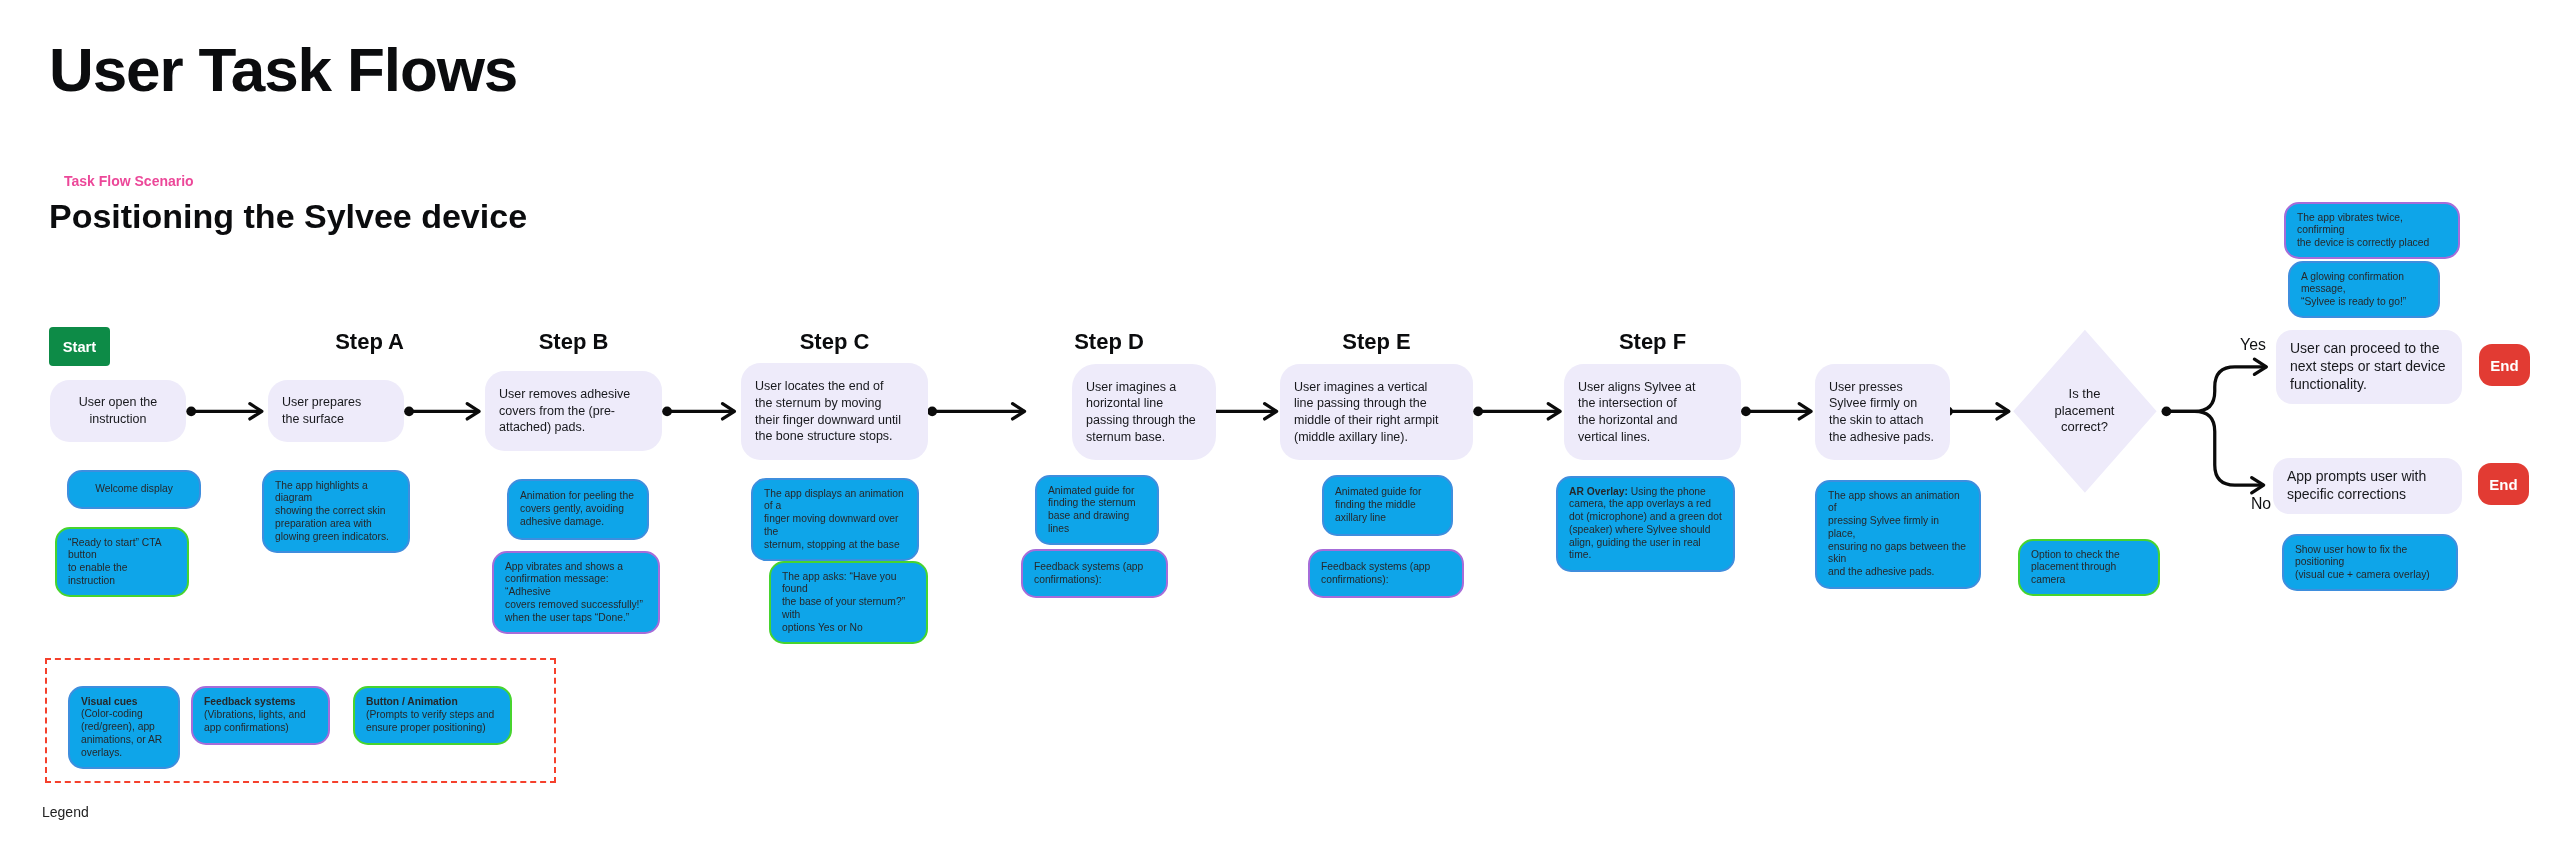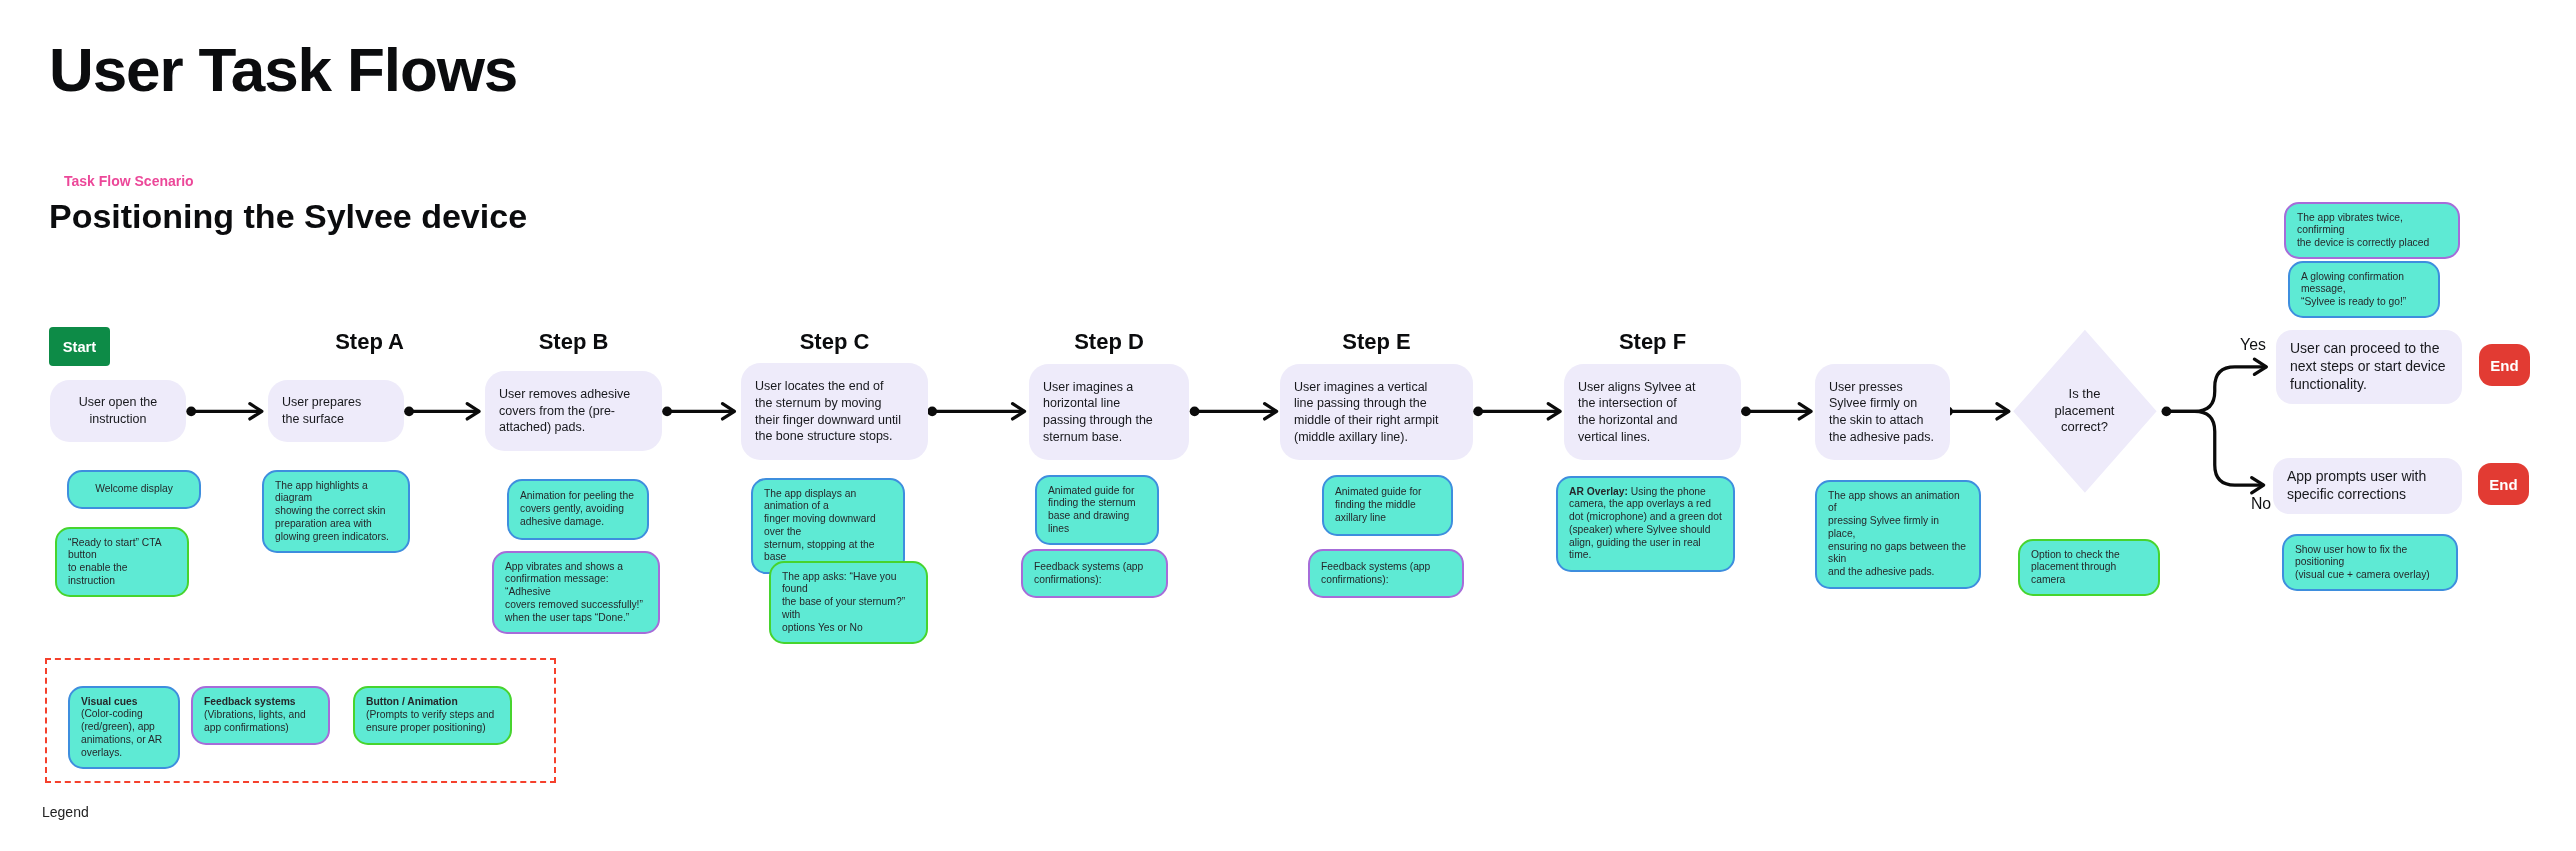--- a/index.html
+++ b/index.html
@@ -39,21 +39,21 @@
   .outcome{position:absolute;background:var(--lavender);border-radius:16.3px;display:flex;align-items:center;
         font-size:14px;line-height:1.28;color:var(--ink);white-space:pre-line;padding:8.7px 14px;}
 
   .diamond-text{position:absolute;left:2032px;top:373px;width:105px;height:76px;display:flex;align-items:center;justify-content:center;
         text-align:center;font-size:13px;line-height:1.3;white-space:pre-line;color:var(--ink);}
 
   .branch-label{position:absolute;font-size:15.8px;color:#101113;text-align:center;width:54px;}
   .branch-label.yes{left:2226px;top:336px;}
   .branch-label.no{left:2234px;top:495px;}
 
-  .ann{position:absolute;background:#5eead4;border:2.2px solid var(--blue);border-radius:15px;display:flex;align-items:center;
+  .ann{position:absolute;background:#0ea5e9;border:2.2px solid var(--blue);border-radius:15px;display:flex;align-items:center;
        font-size:10.3px;line-height:1.24;color:var(--ann-ink);padding:7.6px 11px;}
   .ann.blue{border-color:var(--blue);}
   .ann.green{border-color:var(--green);}
   .ann.purple{border-color:var(--purple);}
   .ann.center{justify-content:center;text-align:center;}
   .ann .lead{font-weight:700;}
 
   .legend-frame{position:absolute;left:45px;top:658px;width:511px;height:125px;border:2.2px dashed var(--dash-red);}
 </style>
 </head>
@@ -110,21 +110,21 @@
 instruction</div>
   <div class="node" style="left:268px;top:380px;width:136px;min-height:62px;">User prepares
 the surface</div>
   <div class="node" style="left:485px;top:371px;width:177px;min-height:80px;">User removes adhesive
 covers from the (pre-
 attached) pads.</div>
   <div class="node" style="left:741px;top:363px;width:187px;min-height:97px;">User locates the end of
 the sternum by moving
 their finger downward until
 the bone structure stops.</div>
-  <div class="node" style="left:1029px;top:364px;width:160px;min-height:96px;">User imagines a
+  <div class="node" style="left:1072px;top:364px;width:144px;min-height:96px;border-radius:24px;">User imagines a
 horizontal line
 passing through the
 sternum base.</div>
   <div class="node" style="left:1280px;top:364px;width:193px;min-height:96px;">User imagines a vertical
 line passing through the
 middle of their right armpit
 (middle axillary line).</div>
   <div class="node" style="left:1564px;top:364px;width:177px;min-height:96px;">User aligns Sylvee at
 the intersection of
 the horizontal and
@@ -157,21 +157,21 @@
 showing the correct skin
 preparation area with
 glowing green indicators.</div>
   <div class="ann blue" style="left:507px;top:479px;width:142px;min-height:61px;white-space:pre-line;">Animation for peeling the
 covers gently, avoiding
 adhesive damage.</div>
   <div class="ann purple" style="left:492px;top:551px;width:168px;min-height:63px;white-space:pre-line;">App vibrates and shows a
 confirmation message: “Adhesive
 covers removed successfully!”
 when the user taps “Done.”</div>
-  <div class="ann blue" style="left:751px;top:478px;width:154px;min-height:60px;white-space:pre-line;">The app displays an animation of a
+  <div class="ann blue" style="left:751px;top:478px;width:168px;min-height:60px;white-space:pre-line;">The app displays an animation of a
 finger moving downward over the
 sternum, stopping at the base</div>
   <div class="ann green" style="left:769px;top:561px;width:159px;min-height:60px;white-space:pre-line;">The app asks: “Have you found
 the base of your sternum?” with
 options Yes or No</div>
   <div class="ann blue" style="left:1035px;top:475px;width:124px;min-height:61px;white-space:pre-line;">Animated guide for
 finding the sternum
 base and drawing lines</div>
   <div class="ann purple" style="left:1021px;top:549px;width:147px;min-height:49px;white-space:pre-line;">Feedback systems (app
 confirmations):</div>

